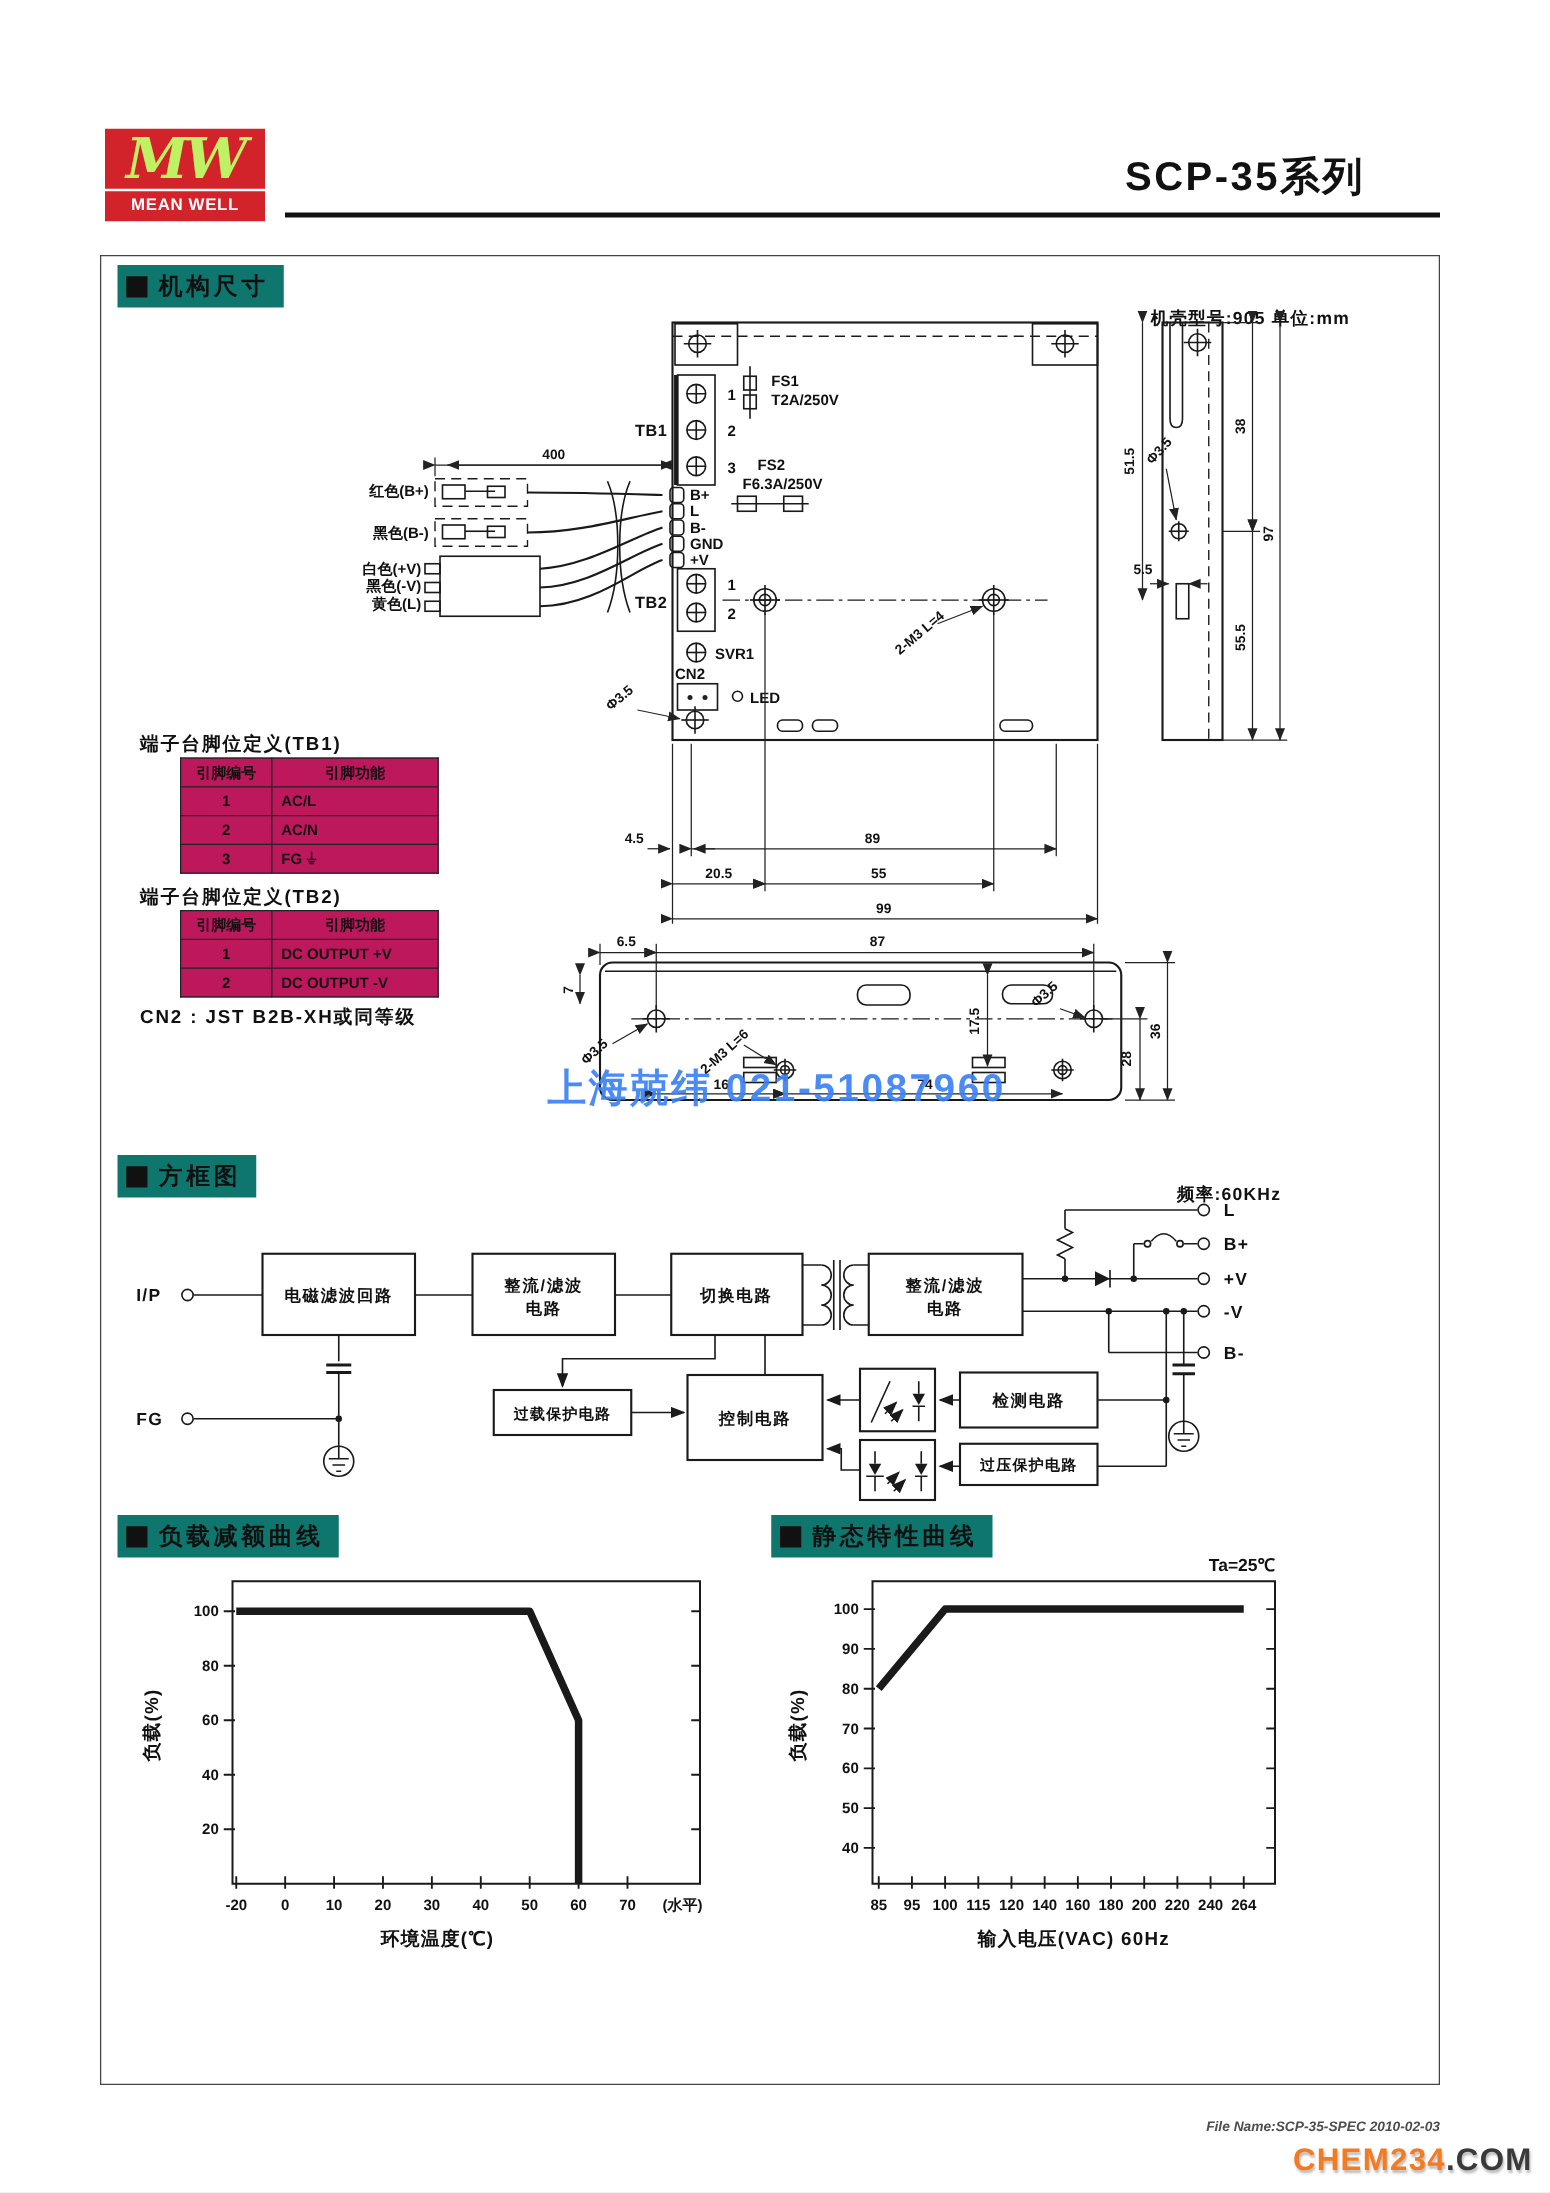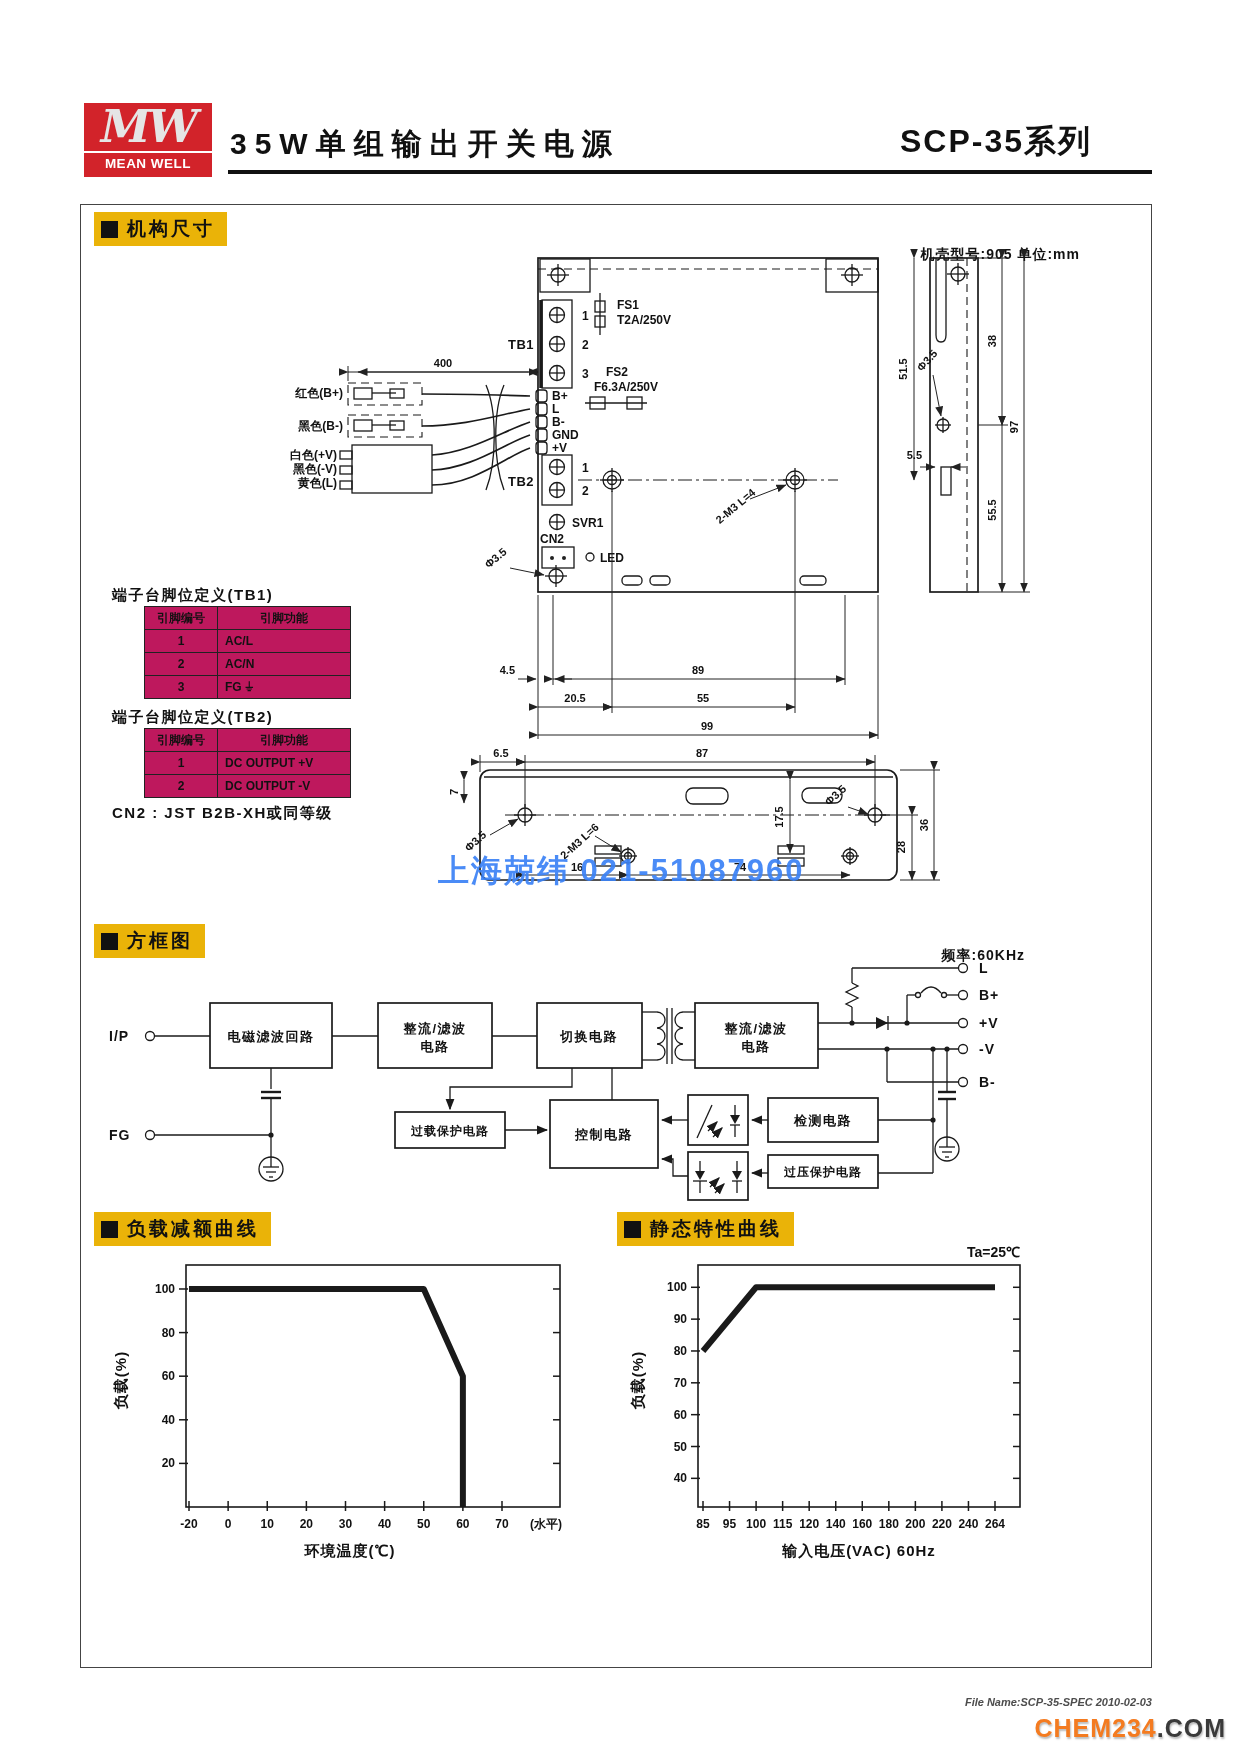--- a/index.html
+++ b/index.html
@@ -2,29 +2,29 @@
 <html><head>
 <meta charset="utf-8">
 <style>
   html,body{margin:0;padding:0;background:#e8e8e8;}
   .page{position:relative;width:1240px;height:1754px;margin:0 auto;background:#fff;
         font-family:"Liberation Sans","DejaVu Sans",sans-serif;color:#111;overflow:hidden;}
   .abs{position:absolute;}
   
   .logo{left:84px;top:103px;width:128px;height:74px;background:#d2232a;}
   .logo .mw{font-family:"DejaVu Serif","Liberation Serif",serif;font-style:italic;font-weight:bold;
-            font-size:45px;line-height:47px;color:#e5e5e5;text-align:center;letter-spacing:-3px;height:48px;}
+            font-size:45px;line-height:47px;color:#bef264;text-align:center;letter-spacing:-3px;height:48px;}
   .logo .mwname{border-top:2px solid #fff;font-size:13.5px;font-weight:bold;color:#fff;text-align:center;
             letter-spacing:.5px;padding-top:3px;}
   .doc-title{left:230px;top:124px;font-size:30px;font-weight:bold;letter-spacing:8px;white-space:nowrap;}
   .series{left:900px;top:120px;width:252px;text-align:left;font-size:32px;font-weight:bold;letter-spacing:2px;white-space:nowrap;}
   .rule{left:228px;top:170px;width:924px;height:4px;background:#111;}
   
   .main-box{left:80px;top:204px;width:1070px;height:1462px;border:1.5px solid #444;}
-  .sec{background:#eab308;display:flex;align-items:center;gap:9px;padding:4px 12px 4px 7px;
+  .sec{background:#0f766e;display:flex;align-items:center;gap:9px;padding:4px 12px 4px 7px;
        font-size:19px;font-weight:bold;letter-spacing:3px;white-space:nowrap;}
   .sec .sq{width:17px;height:17px;background:#111;flex:0 0 auto;}
   .note-right{left:820px;top:246px;width:260px;text-align:right;font-size:14px;font-weight:bold;letter-spacing:1px;}
   
   .tbl-title{font-size:15px;font-weight:bold;letter-spacing:1.5px;white-space:nowrap;}
   table.spec{border-collapse:collapse;font-size:12px;font-weight:bold;background:#be185d;margin-left:32px;}
   table.spec th,table.spec td{border:1.5px solid #222;text-align:center;padding:2px 4px;height:18px;}
   table.spec td.fn{text-align:left;padding-left:7px;}
   table.spec td{white-space:pre-line;}
   .watermark{left:438px;top:850px;font-size:31px;font-weight:bold;color:#3b82f6;letter-spacing:2px;
@@ -55,21 +55,20 @@
 </style>
 </head>
 <body>
 
 <div class="page">
 
   <div class="abs logo">
     <div class="mw">MW</div>
     <div class="mwname">MEAN WELL</div>
   </div>
-  <div class="abs doc-title">35W单组输出开关电源</div>
   <div class="abs series">SCP-35系列</div>
   <div class="abs rule"></div>
 
   <div class="abs main-box"></div>
 
   <div class="abs sec" style="left:94px;top:212px">
     <span class="sq"></span>
     <span>机构尺寸</span>
   </div>
   <div class="abs note-right">机壳型号:905   单位:mm</div>

